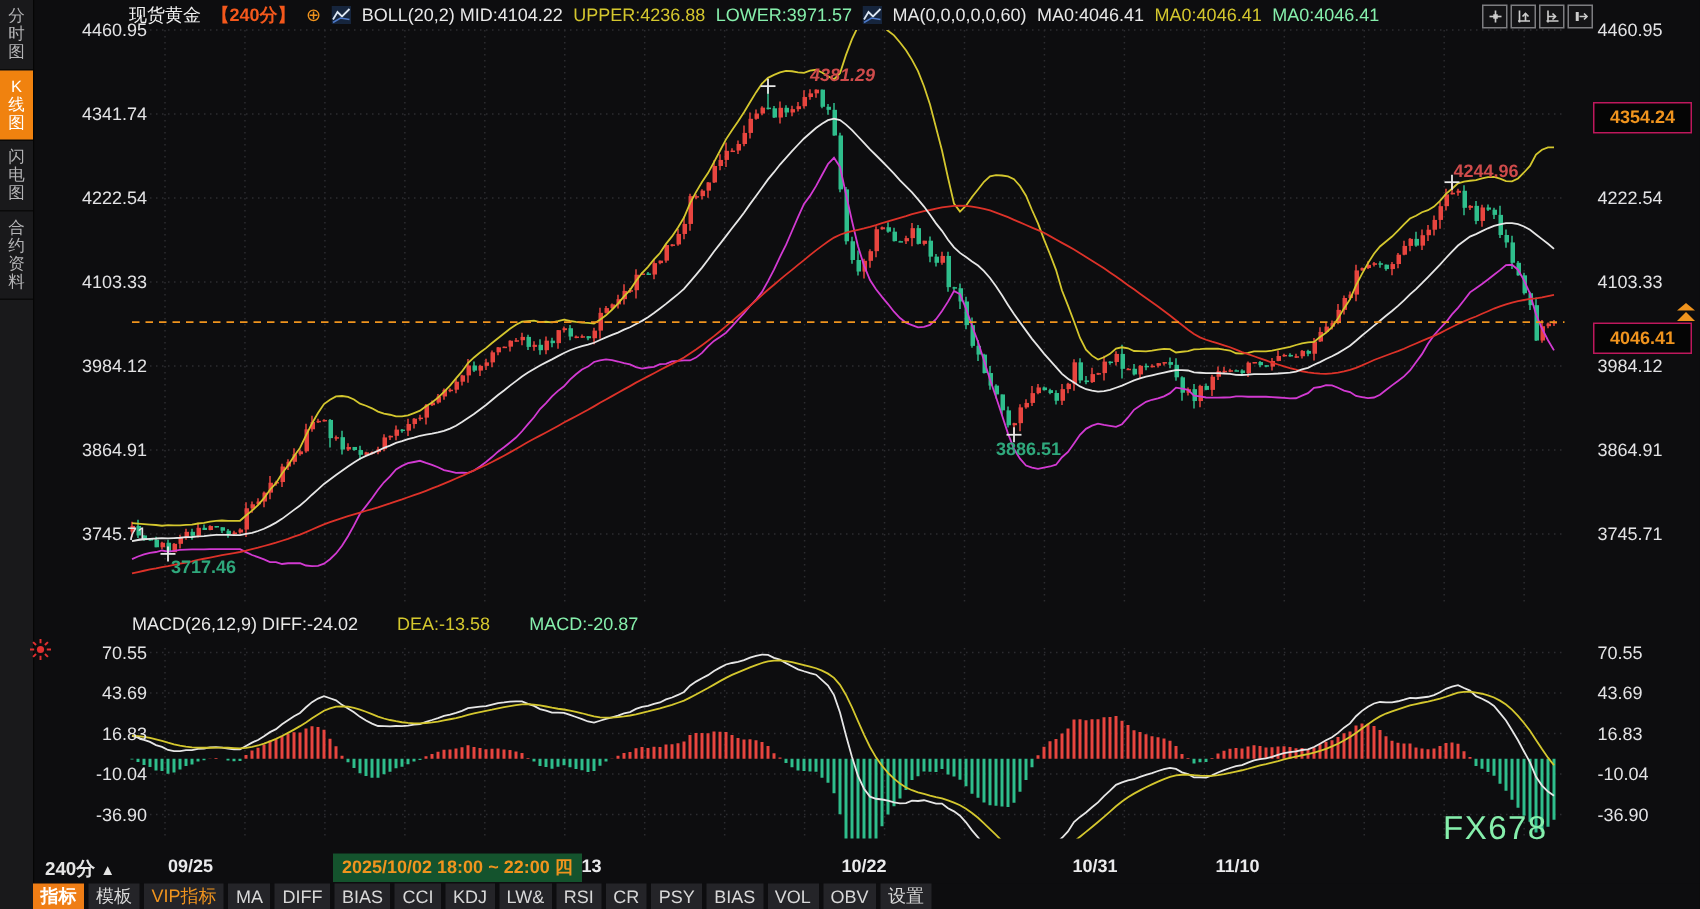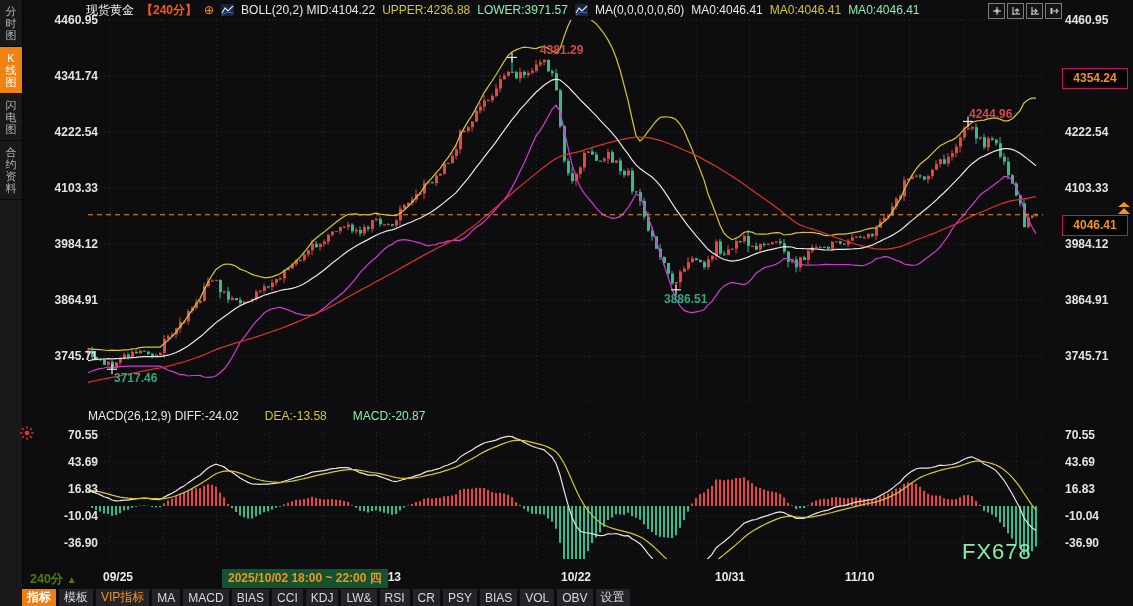--- a/index.html
+++ b/index.html
@@ -16,34 +16,34 @@
           font-size:12px;white-space:nowrap;z-index:6}
   .c-white{color:#e8e8e8}.c-yellow{color:#d4c72e}.c-magenta{color:#86efac}
   .c-orange{color:#f0941e}.c-period{color:#f4581c;font-weight:700}
   .sym{color:#f2f2f2;font-weight:400}
   .mini-icon{display:inline-block;width:13px;height:12px}
   
   #topbtns{position:absolute;right:71px;top:3px;display:flex;gap:2px;z-index:6}
   .tbtn{width:15px;height:14px;border:1px solid #7d7d80;background:#141416;display:flex;
         align-items:center;justify-content:center;cursor:pointer}
   
-  .ylab{position:absolute;width:58px;left:40px;font-size:12px;font-weight:700;color:#e3e3e5;text-align:right;z-index:4}
+  .ylab{position:absolute;width:58px;left:40px;font-size:12px;font-weight:400;color:#e3e3e5;text-align:right;z-index:4}
   .ylab.right{left:1065px;text-align:left;width:62px}
   .xlab{position:absolute;top:570px;font-size:12px;font-weight:700;color:#eaeaec;z-index:4}
   
   .ptag{position:absolute;left:1062px;width:64px;height:19px;border:1px solid #be185d;background:#050505;
         color:#f0941e;font-size:12px;font-weight:700;text-align:center;line-height:19px;z-index:5}
   
   #macdlegend{position:absolute;left:88px;top:409px;font-size:12px;display:flex;gap:26px;white-space:nowrap;z-index:5}
   
   .ann{position:absolute;font-size:12px;font-weight:700;z-index:5}
   
   #tooltip{position:absolute;left:222px;top:569px;background:#14532d;color:#f0941e;font-size:12px;
            font-weight:700;padding:1px 6px;z-index:6;white-space:nowrap}
-  #period{position:absolute;left:30px;top:571px;color:#4d7c0f;font-size:12.5px;font-weight:700;cursor:pointer;z-index:5}
+  #period{position:absolute;left:30px;top:571px;color:#e5e5e5;font-size:12.5px;font-weight:700;cursor:pointer;z-index:5}
   #watermark{position:absolute;left:962px;top:539px;font-size:22px;color:#86efac;letter-spacing:1px;z-index:3}
   #tabs{position:absolute;left:22px;top:589px;width:1111px;height:17px;display:flex;gap:3px;background:#0d0d0f;z-index:6}
   .tab{background:#242428;color:#d8d8d8;font-size:12px;padding:0 5px;display:flex;align-items:center;cursor:pointer}
   .tab.active{background:#ef7d15;color:#fff;font-weight:700}
   .tab.vip{color:#f0941e}
   #chart-wrap{position:absolute;left:0;top:0;width:1133px;height:606px;z-index:1}
 </style>
 </head>
 <body>
 
@@ -946,21 +946,21 @@
   <span>240分</span>
   <span style="font-size:10px">▲</span>
 </div>
 <div id="tooltip">2025/10/02 18:00 ~ 22:00 四</div>
 <div id="watermark">FX678</div>
 <div id="tabs">
     <div class="tab active">指标</div>
     <div class="tab">模板</div>
     <div class="tab vip">VIP指标</div>
     <div class="tab">MA</div>
-    <div class="tab">MACD</div>
+    <div class="tab">DIFF</div>
     <div class="tab">BIAS</div>
     <div class="tab">CCI</div>
     <div class="tab">KDJ</div>
     <div class="tab">LW&amp;</div>
     <div class="tab">RSI</div>
     <div class="tab">CR</div>
     <div class="tab">PSY</div>
     <div class="tab">BIAS</div>
     <div class="tab">VOL</div>
     <div class="tab">OBV</div>
@@ -984,23 +984,23 @@
     <div class="ylab" style="top: 428px;">70.55</div>
     <div class="ylab right" style="top: 428px;">70.55</div>
     <div class="ylab" style="top: 455px;">43.69</div>
     <div class="ylab right" style="top: 455px;">43.69</div>
     <div class="ylab" style="top: 482px;">16.83</div>
     <div class="ylab right" style="top: 482px;">16.83</div>
     <div class="ylab" style="top: 509px;">-10.04</div>
     <div class="ylab right" style="top: 509px;">-10.04</div>
     <div class="ylab" style="top: 536px;">-36.90</div>
     <div class="ylab right" style="top: 536px;">-36.90</div>
-    <div class="xlab" style="left: 94px; width: 48px; text-align: center;">09/25</div>
+    <div class="xlab" style="left: 112px; width: 48px; text-align: left;">09/25</div>
     <div class="xlab" style="left: 362px; width: 48px; text-align: center;">10/13</div>
     <div class="xlab" style="left: 552px; width: 48px; text-align: center;">10/22</div>
     <div class="xlab" style="left: 706px; width: 48px; text-align: center;">10/31</div>
-    <div class="xlab" style="left: 845px; width: 48px; ">11/10</div>
+    <div class="xlab" style="left: 801px; width: 48px; text-align: center;">11/10</div>
   </div>
 
-<div class="ann" style="left: 540px; top: 43.421px; color: rgb(207, 75, 75);">4381.29</div>
+<div class="ann" style="left: 540px; top: 43.421px; color: rgb(207, 75, 75); font-style: italic;">4381.29</div>
 <div class="ann" style="left: 969px; top: 107.463px; color: rgb(207, 75, 75);">4244.96</div>
 <div class="ann" style="left: 114px; top: 371.261px; color: rgb(47, 168, 124);">3717.46</div>
 <div class="ann" style="left: 664px; top: 291.849px; color: rgb(47, 168, 124);">3886.51</div>
 
 </body></html>

